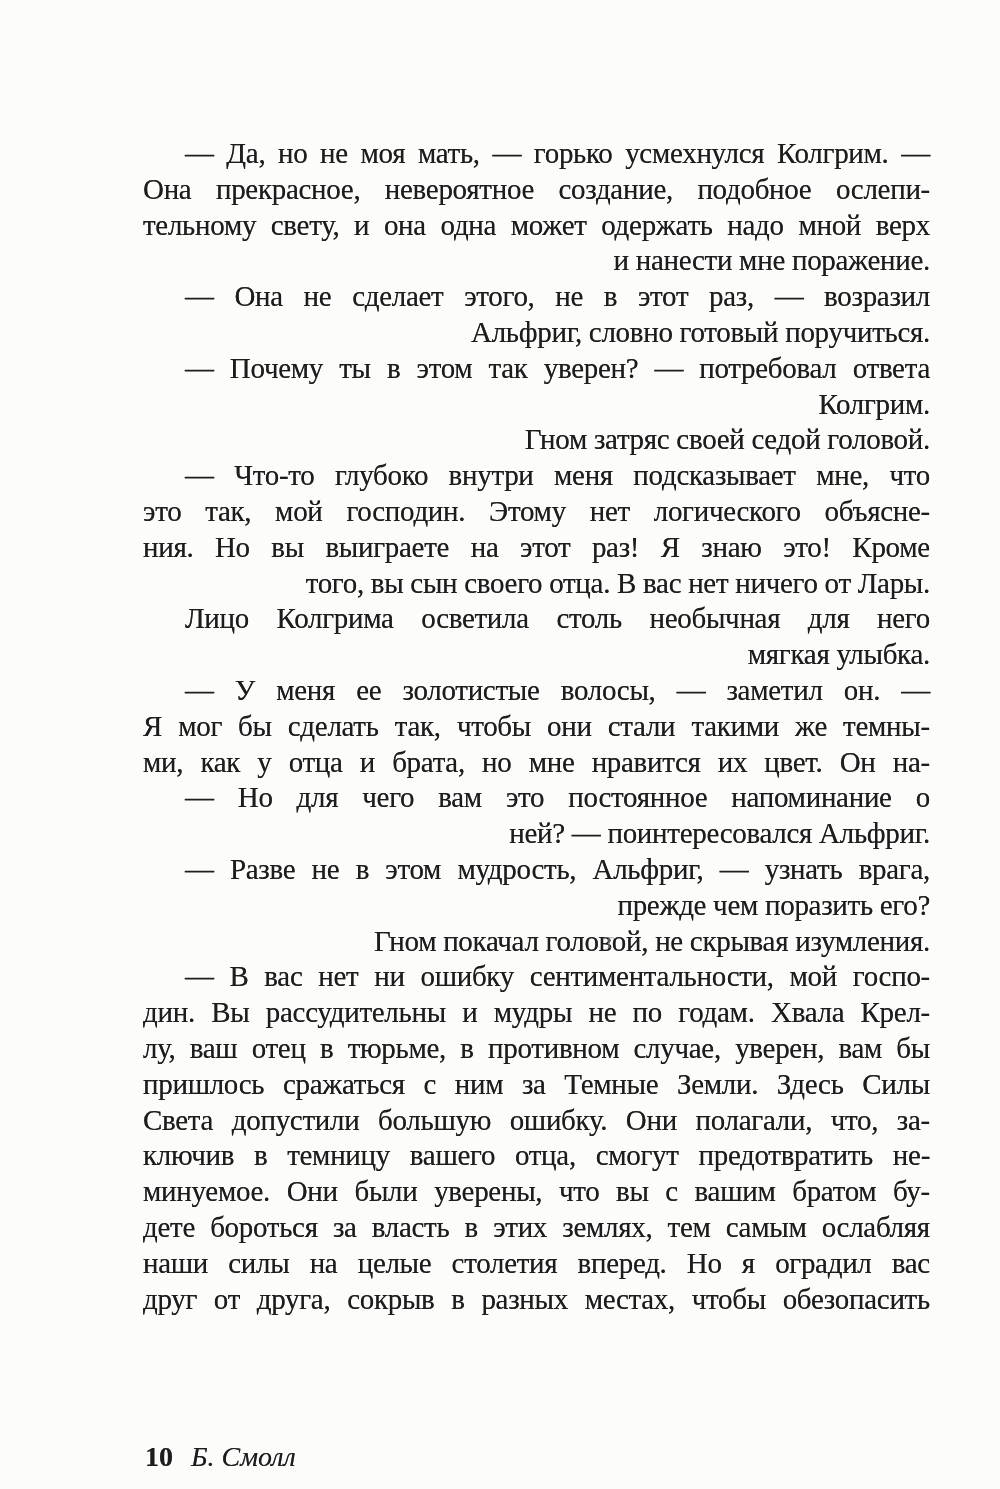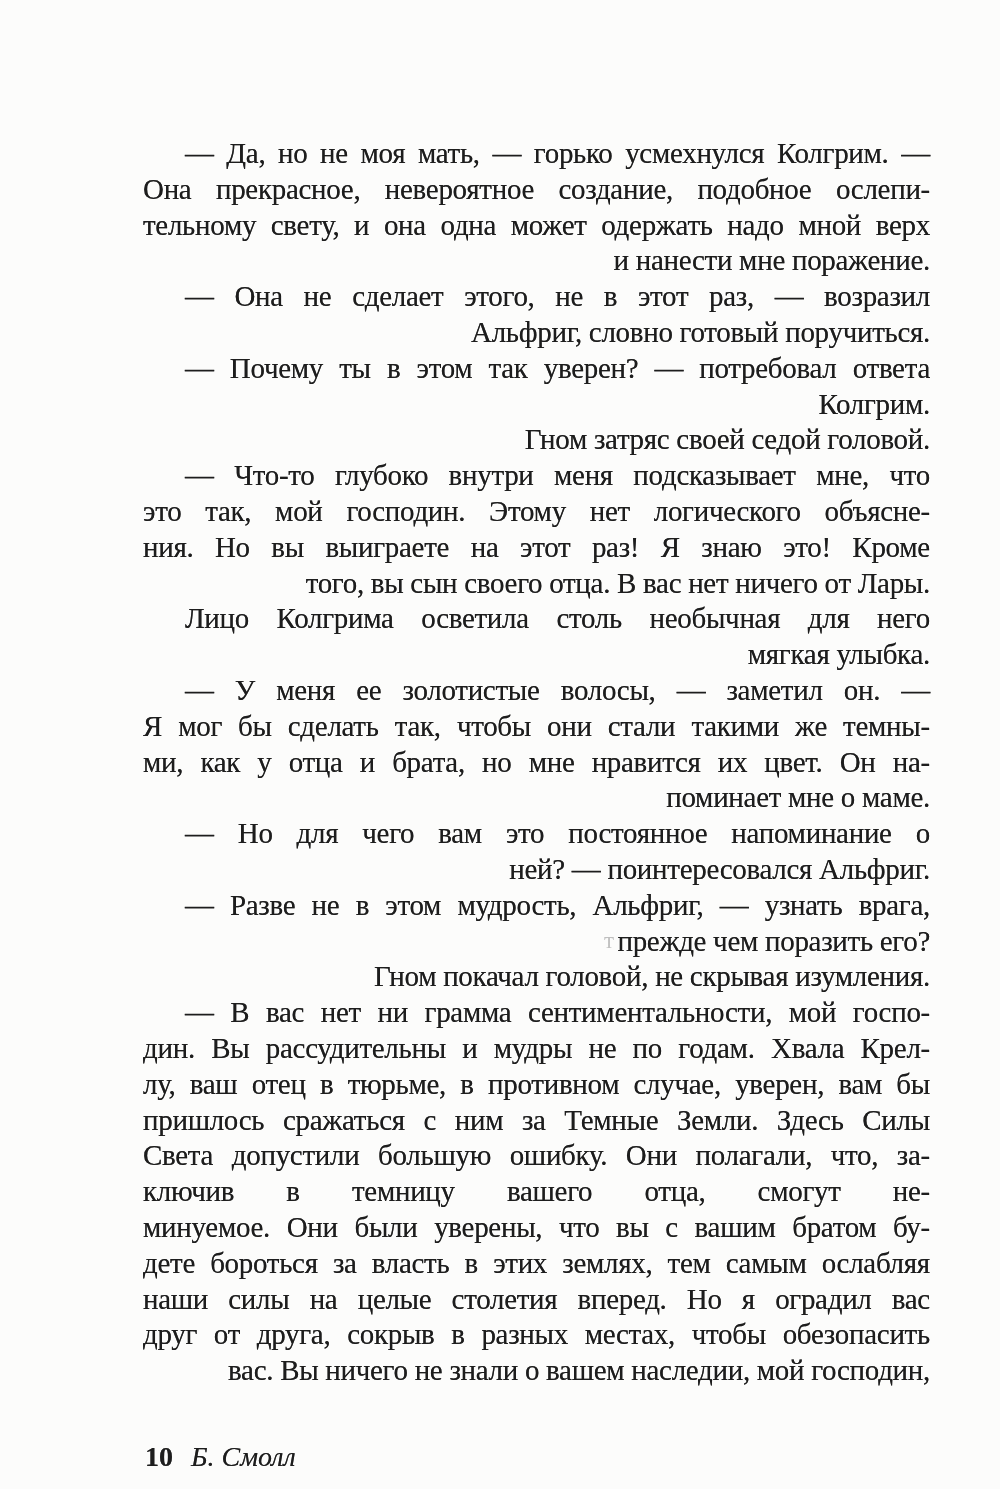--- a/index.html
+++ b/index.html
@@ -200,21 +200,20 @@
         <span>и</span>
         <span>брата,</span>
         <span>но</span>
         <span>мне</span>
         <span>нравится</span>
         <span>их</span>
         <span>цвет.</span>
         <span>Он</span>
         <span>на-</span>
       </div>
-      <div class="line last">поминает мне о маме.</div>
       <div class="line first">
         <span>—</span>
         <span>Но</span>
         <span>для</span>
         <span>чего</span>
         <span>вам</span>
         <span>это</span>
         <span>постоянное</span>
         <span>напоминание</span>
         <span>о</span>
@@ -233,21 +232,21 @@
         <span>врага,</span>
       </div>
       <div class="line last">прежде чем поразить его?</div>
       <div class="line first last">Гном покачал головой, не скрывая изумления.</div>
       <div class="line first">
         <span>—</span>
         <span>В</span>
         <span>вас</span>
         <span>нет</span>
         <span>ни</span>
-        <span>грамма</span>
+        <span>ошибку</span>
         <span>сентиментальности,</span>
         <span>мой</span>
         <span>госпо-</span>
       </div>
       <div class="line">
         <span>дин.</span>
         <span>Вы</span>
         <span>рассудительны</span>
         <span>и</span>
         <span>мудры</span>
@@ -291,20 +290,21 @@
         <span>что,</span>
         <span>за-</span>
       </div>
       <div class="line">
         <span>ключив</span>
         <span>в</span>
         <span>темницу</span>
         <span>вашего</span>
         <span>отца,</span>
         <span>смогут</span>
+        <span>предотвратить</span>
         <span>не-</span>
       </div>
       <div class="line">
         <span>минуемое.</span>
         <span>Они</span>
         <span>были</span>
         <span>уверены,</span>
         <span>что</span>
         <span>вы</span>
         <span>с</span>
@@ -340,21 +340,20 @@
         <span>друг</span>
         <span>от</span>
         <span>друга,</span>
         <span>сокрыв</span>
         <span>в</span>
         <span>разных</span>
         <span>местах,</span>
         <span>чтобы</span>
         <span>обезопасить</span>
       </div>
-      <div class="line last">вас. Вы ничего не знали о вашем наследии, мой господин,</div>
     </div>
 
   <div class="artifact">т</div>
 
   <div class="footer">
     <span class="pagenum">10</span><span class="author">Б. Смолл</span>
   </div>
 
 </div>
 

